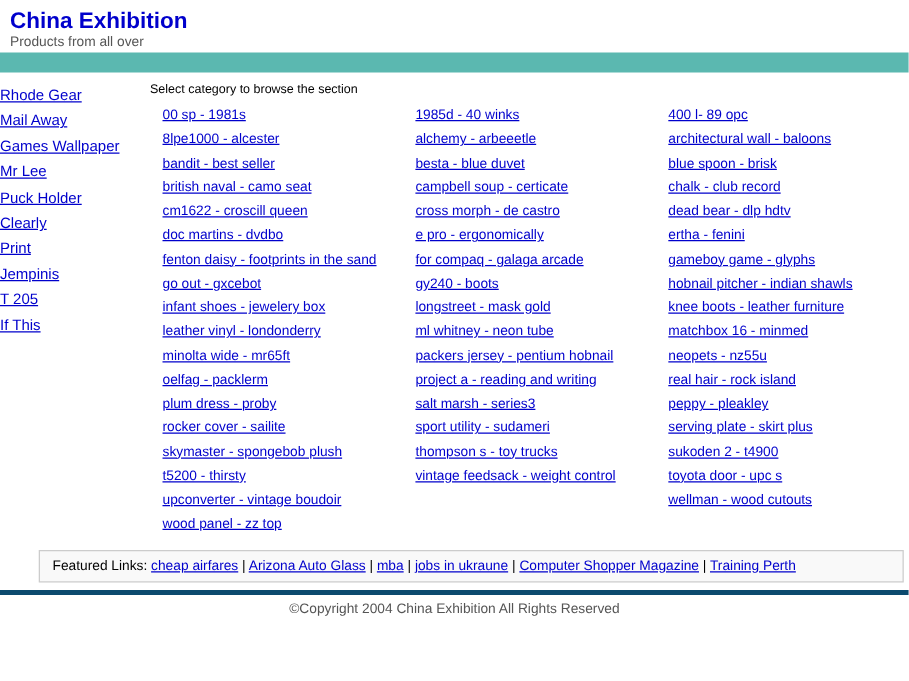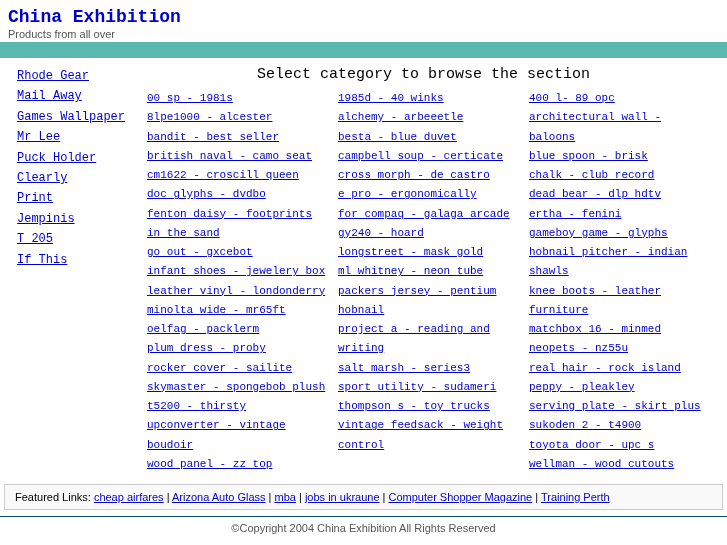--- a/index.html
+++ b/index.html
@@ -1,42 +1,42 @@
 <!DOCTYPE html>
 <html><head>
   <meta charset="utf-8">
   <style>
     * { margin: 0; padding: 0; box-sizing: border-box; }
     body { font-family: Arial, sans-serif; font-size: 12px; color: #000; background: #fff; }
     a { color: #00c; text-decoration: underline; }
 
     #header { padding: 6px 8px 2px 8px; }
     #header h1 { font-size: 18px; color: #00c; font-weight: bold; }
-    #header h1 a { color: #00c; text-decoration: none; font-family: Liberation Mono, monospace; }
+    #header h1 a { color: #00c; text-decoration: none; }
     #header .tagline { font-size: 11px; color: #555; margin-top: 1px; }
 
     #teal-bar { background: #5bb8b0; height: 16px; width: 100%; margin-bottom: 4px; }
 
-    #main-layout { display: flex; padding: 0 17px; font-family: Liberation Mono, monospace; }
+    #main-layout { display: flex; padding: 0 0; }
 
     #sidebar { width: 110px; flex-shrink: 0; padding-top: 4px; }
     #sidebar a { display: block; font-size: 12px; color: #00c; line-height: 1.7; }
 
     #content { flex: 1; padding-left: 10px; }
 
-    #category-title { text-align: center; font-size: 15px; color: #000; margin-bottom: 6px; padding-top: 4px; }
+    #category-title { text-align: left; font-size: 10px; color: #000; margin-bottom: 6px; padding-top: 4px; }
 
     #links-grid { display: grid; grid-template-columns: 1fr 1fr 1fr; gap: 0 10px; margin-left: 10px; }
     .link-item { font-size: 11px; line-height: 1.75; }
     .link-item a { color: #00c; font-size: 11px; }
 
     #featured-box { border: 1px solid #ccc; margin: 10px 0 6px 0; padding: 6px 10px; font-size: 11px; background: #f9f9f9; }
     #featured-box a { color: #00c; font-size: 11px; }
 
-    #footer { text-align: center; font-size: 11px; color: #555; border-top: 1px solid #0c4a6e; padding: 5px 0; margin-top: 4px; }
+    #footer { text-align: center; font-size: 11px; color: #555; border-top: 4px solid #0c4a6e; padding: 5px 0; margin-top: 4px; }
   </style>
 </head>
 <body>
 
 <div id="header">
   <h1>
     <a href="#">China Exhibition</a>
   </h1>
   <div class="tagline">Products from all over</div>
 </div>
@@ -59,21 +59,21 @@
 
   <div id="content">
     <div id="category-title">Select category to browse the section</div>
     <div id="links-grid">
       <div class="link-col">
           <div class="link-item"><a href="#">00 sp - 1981s</a></div>
           <div class="link-item"><a href="#">8lpe1000 - alcester</a></div>
           <div class="link-item"><a href="#">bandit - best seller</a></div>
           <div class="link-item"><a href="#">british naval - camo seat</a></div>
           <div class="link-item"><a href="#">cm1622 - croscill queen</a></div>
-          <div class="link-item"><a href="#">doc glyphs - dvdbo</a></div>
+          <div class="link-item"><a href="#">doc martins - dvdbo</a></div>
           <div class="link-item"><a href="#">fenton daisy - footprints in the sand</a></div>
           <div class="link-item"><a href="#">go out - gxcebot</a></div>
           <div class="link-item"><a href="#">infant shoes - jewelery box</a></div>
           <div class="link-item"><a href="#">leather vinyl - londonderry</a></div>
           <div class="link-item"><a href="#">minolta wide - mr65ft</a></div>
           <div class="link-item"><a href="#">oelfag - packlerm</a></div>
           <div class="link-item"><a href="#">plum dress - proby</a></div>
           <div class="link-item"><a href="#">rocker cover - sailite</a></div>
           <div class="link-item"><a href="#">skymaster - spongebob plush</a></div>
           <div class="link-item"><a href="#">t5200 - thirsty</a></div>
@@ -81,21 +81,21 @@
           <div class="link-item"><a href="#">wood panel - zz top</a></div>
         </div>
       <div class="link-col">
           <div class="link-item"><a href="#">1985d - 40 winks</a></div>
           <div class="link-item"><a href="#">alchemy - arbeeetle</a></div>
           <div class="link-item"><a href="#">besta - blue duvet</a></div>
           <div class="link-item"><a href="#">campbell soup - certicate</a></div>
           <div class="link-item"><a href="#">cross morph - de castro</a></div>
           <div class="link-item"><a href="#">e pro - ergonomically</a></div>
           <div class="link-item"><a href="#">for compaq - galaga arcade</a></div>
-          <div class="link-item"><a href="#">gy240 - hoard</a></div>
+          <div class="link-item"><a href="#">gy240 - boots</a></div>
           <div class="link-item"><a href="#">longstreet - mask gold</a></div>
           <div class="link-item"><a href="#">ml whitney - neon tube</a></div>
           <div class="link-item"><a href="#">packers jersey - pentium hobnail</a></div>
           <div class="link-item"><a href="#">project a - reading and writing</a></div>
           <div class="link-item"><a href="#">salt marsh - series3</a></div>
           <div class="link-item"><a href="#">sport utility - sudameri</a></div>
           <div class="link-item"><a href="#">thompson s - toy trucks</a></div>
           <div class="link-item"><a href="#">vintage feedsack - weight control</a></div>
         </div>
       <div class="link-col">
@@ -114,19 +114,19 @@
           <div class="link-item"><a href="#">peppy - pleakley</a></div>
           <div class="link-item"><a href="#">serving plate - skirt plus</a></div>
           <div class="link-item"><a href="#">sukoden 2 - t4900</a></div>
           <div class="link-item"><a href="#">toyota door - upc s</a></div>
           <div class="link-item"><a href="#">wellman - wood cutouts</a></div>
         </div>
     </div>
   </div>
 </div>
 
-<div style="padding: 0 4px;">
+<div style="padding: 0 4px; margin-left: 27px;">
   <div id="featured-box"><span>Featured Links: </span><a href="#">cheap airfares</a><span> | </span><a href="#">Arizona Auto Glass</a><span> | </span><a href="#">mba</a><span> | </span><a href="#">jobs in ukraune</a><span> | </span><a href="#">Computer Shopper Magazine</a><span> | </span><a href="#">Training Perth</a></div>
 </div>
 
 <div id="footer">
   <span>©Copyright 2004 China Exhibition All Rights Reserved</span>
 </div>
 
 </body></html>

